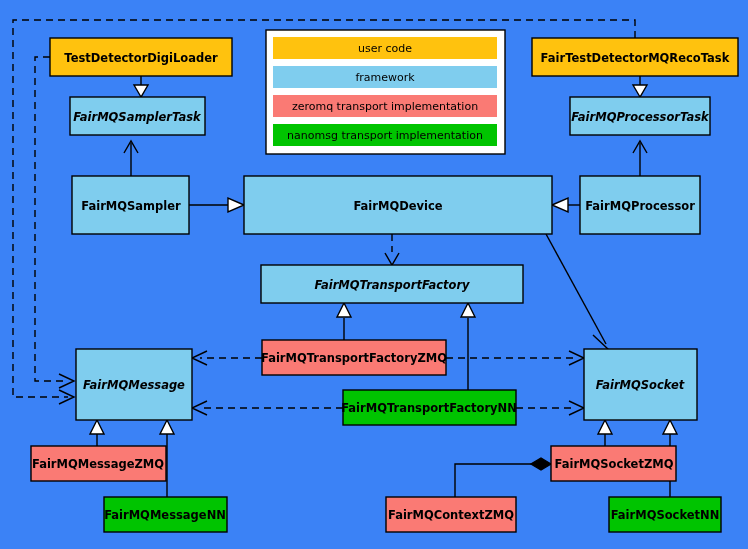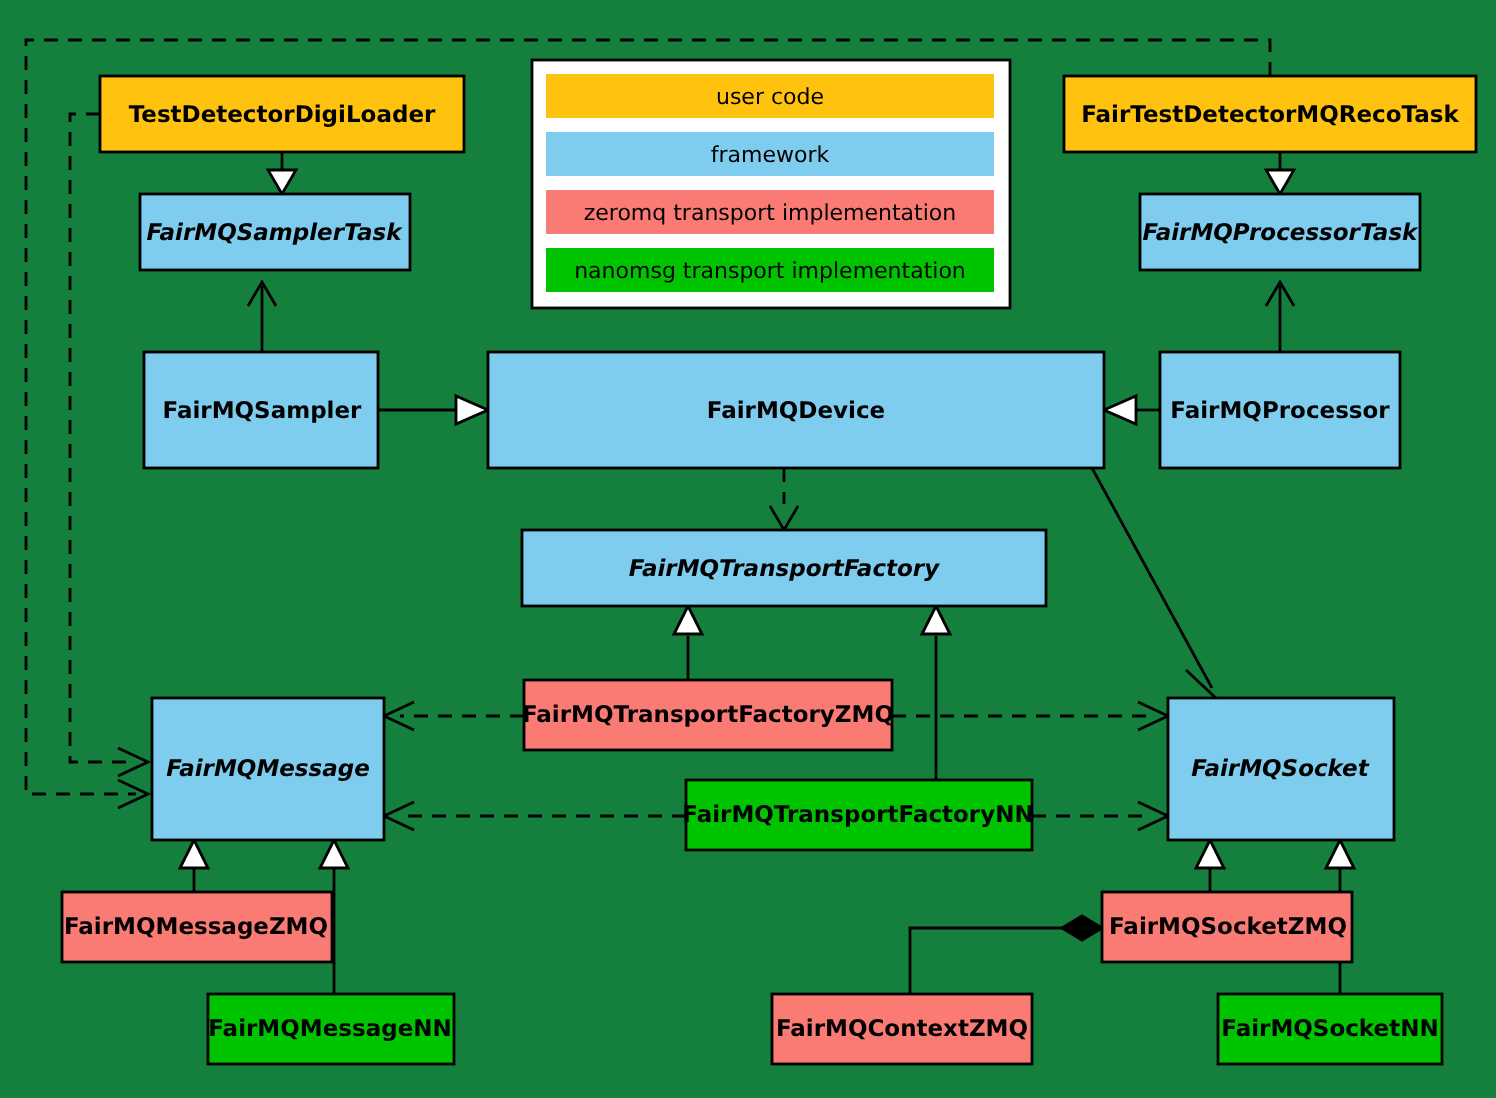--- a/index.html
+++ b/index.html
@@ -8,21 +8,21 @@
     background: #ffffff;
   }
   body {
     font-family: "DejaVu Sans", sans-serif;
   }
   #diagram-root {
     position: relative;
     width: 748px;
     height: 549px;
     overflow: hidden;
-    background: #15803d;
+    background: #3b82f6;
   }
   svg.diagram {
     display: block;
     width: 748px;
     height: 549px;
   }
   .node-rect {
     stroke: #000000;
     stroke-width: 1.4;
   }

